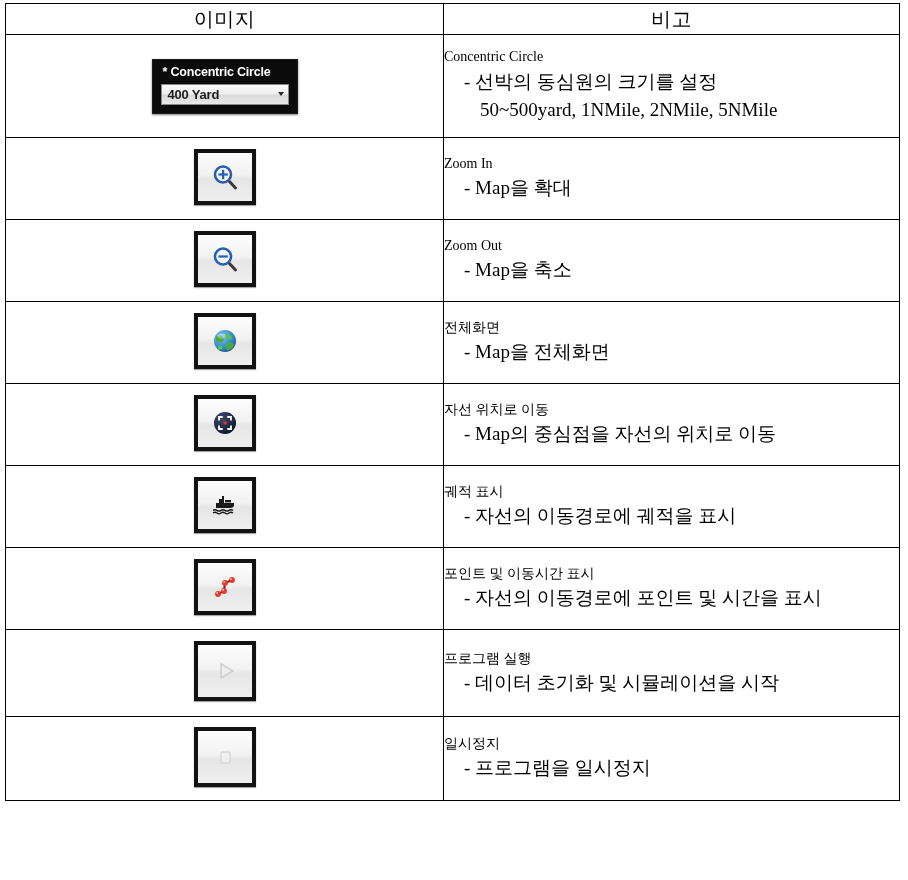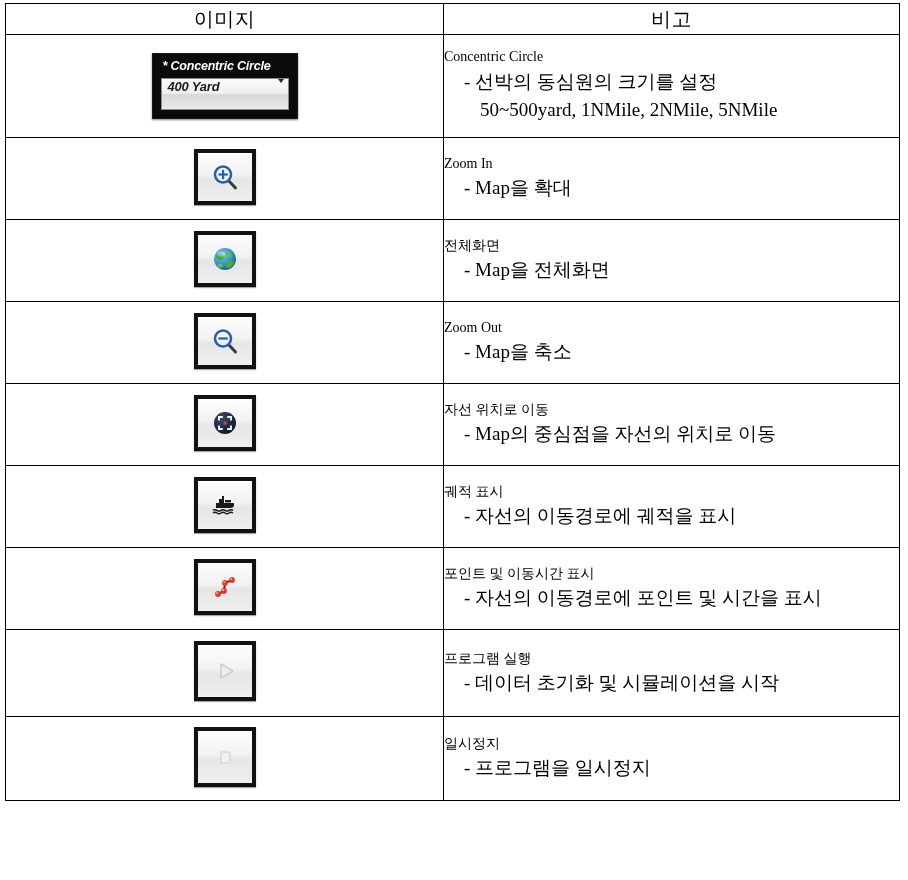--- a/index.html
+++ b/index.html
@@ -44,21 +44,20 @@
     font-size: 20px;
     text-align: center;
     letter-spacing: 0.5px;
     border-bottom: 1px solid #000;
     margin-top: 28px;
   }
 
   td.cell-image {
     text-align: center;
     vertical-align: middle;
-    font-style: italic;
   }
   td.cell-note {
     padding: 6px 0 6px 14px;
     vertical-align: middle;
   }
 
   .note-title {
     font-size: 14px;
     line-height: 1.45;
     white-space: nowrap;
@@ -89,24 +88,25 @@
     font-family: "Liberation Sans", sans-serif;
     font-size: 12.5px;
     font-weight: bold;
     letter-spacing: -0.2px;
     line-height: 1.2;
     padding-left: 2px;
     white-space: nowrap;
   }
   .cc-select {
     margin-top: 4px;
-    height: 32px;
+    height: 21px;
     background: linear-gradient(to bottom, #fbfbfb 0%, #eeeeee 48%, #d9d9d9 52%, #e9e9e9 100%);
     border: 1px solid #8a8a8a;
     display: flex;
+    align-items: center;
     justify-content: space-between;
     padding: 0 4px 0 6px;
     box-sizing: border-box;
   }
   .cc-select-value {
     font-family: "Liberation Sans", sans-serif;
     font-size: 13px;
     font-weight: bold;
     color: #1c1c1c;
     letter-spacing: -0.2px;
@@ -186,20 +186,39 @@
                 <circle cx="13" cy="12.5" r="6.2" fill="#eaf1fb" opacity="0.8"></circle>
                 <rect x="12" y="7.8" width="2.2" height="9.4" fill="#2a5db0"></rect>
                 <rect x="8.4" y="11.4" width="9.4" height="2.2" fill="#2a5db0"></rect>
               </svg>
             </span>
           </span>
         </td>
         <td class="cell-note">
           <div class="note-title">Zoom In</div>
           <div class="note-line">- Map을 확대</div>
+        </td>
+      </tr>
+
+      <tr style="height:82px;">
+        <td class="cell-image">
+          <span class="btn">
+            <span class="glyph">
+              <svg width="30" height="30" viewBox="0 0 30 30">
+                <line x1="18.5" y1="18.5" x2="25.5" y2="26" stroke="#3a3a3a" stroke-width="3" stroke-linecap="round"></line>
+                <circle cx="13" cy="12.5" r="8" fill="#ffffff" stroke="#2a5db0" stroke-width="2.6"></circle>
+                <circle cx="13" cy="12.5" r="6.2" fill="#eaf1fb" opacity="0.8"></circle>
+                <rect x="8.4" y="11.4" width="9.4" height="2.2" fill="#2a5db0"></rect>
+              </svg>
+            </span>
+          </span>
+        </td>
+        <td class="cell-note">
+          <div class="note-title">Zoom Out</div>
+          <div class="note-line">- Map을 축소</div>
         </td>
       </tr>
 
       <tr style="height:82px;">
         <td class="cell-image">
           <span class="btn">
             <span class="glyph">
               <svg width="30" height="30" viewBox="0 0 30 30">
                 <defs>
                   <radialGradient id="gsea" cx="35%" cy="30%" r="75%">
@@ -222,39 +241,20 @@
           <div class="note-title">전체화면</div>
           <div class="note-line">- Map을 전체화면</div>
         </td>
       </tr>
 
       <tr style="height:82px;">
         <td class="cell-image">
           <span class="btn">
             <span class="glyph">
               <svg width="30" height="30" viewBox="0 0 30 30">
-                <line x1="18.5" y1="18.5" x2="25.5" y2="26" stroke="#3a3a3a" stroke-width="3" stroke-linecap="round"></line>
-                <circle cx="13" cy="12.5" r="8" fill="#ffffff" stroke="#2a5db0" stroke-width="2.6"></circle>
-                <circle cx="13" cy="12.5" r="6.2" fill="#eaf1fb" opacity="0.8"></circle>
-                <rect x="8.4" y="11.4" width="9.4" height="2.2" fill="#2a5db0"></rect>
-              </svg>
-            </span>
-          </span>
-        </td>
-        <td class="cell-note">
-          <div class="note-title">Zoom Out</div>
-          <div class="note-line">- Map을 축소</div>
-        </td>
-      </tr>
-
-      <tr style="height:82px;">
-        <td class="cell-image">
-          <span class="btn">
-            <span class="glyph">
-              <svg width="30" height="30" viewBox="0 0 30 30">
                 <defs>
                   <radialGradient id="gnavy" cx="35%" cy="28%" r="80%">
                     <stop offset="0%" stop-color="#3d4a66"></stop>
                     <stop offset="70%" stop-color="#1b2540"></stop>
                     <stop offset="100%" stop-color="#0c1224"></stop>
                   </radialGradient>
                 </defs>
                 <circle cx="15" cy="15" r="11" fill="url(#gnavy)"></circle>
                 <path d="M9 11.5 V9 H11.8" fill="none" stroke="#ffffff" stroke-width="1.8" stroke-linecap="square"></path>
                 <path d="M21 11.5 V9 H18.2" fill="none" stroke="#ffffff" stroke-width="1.8" stroke-linecap="square"></path>

